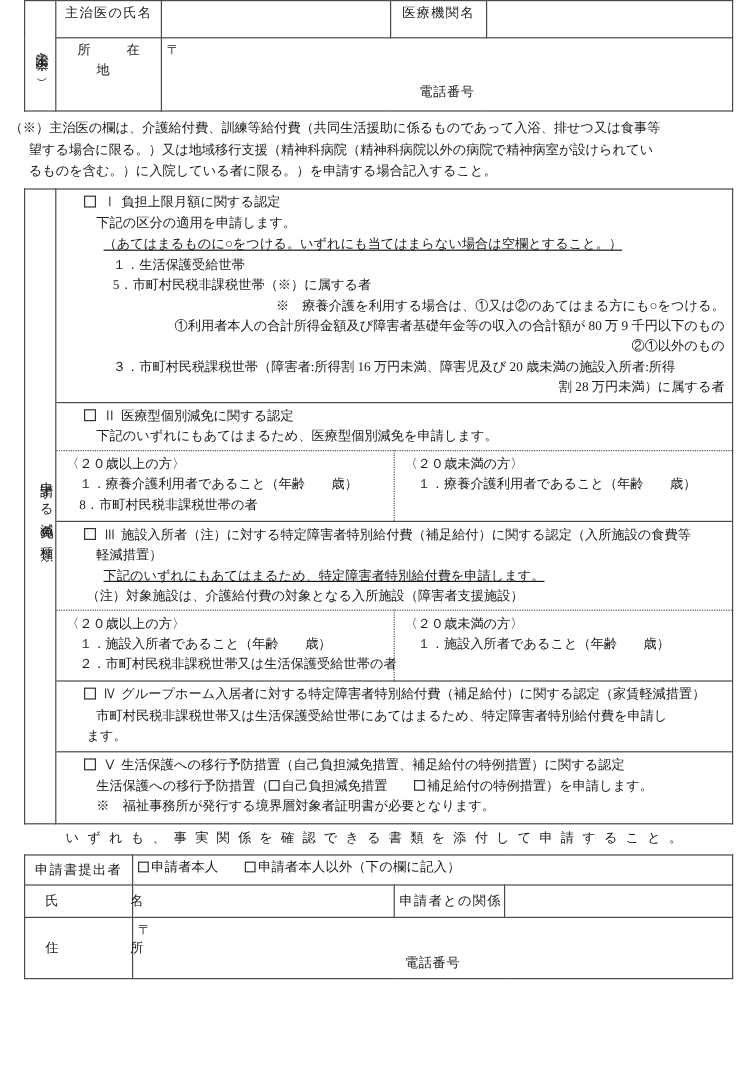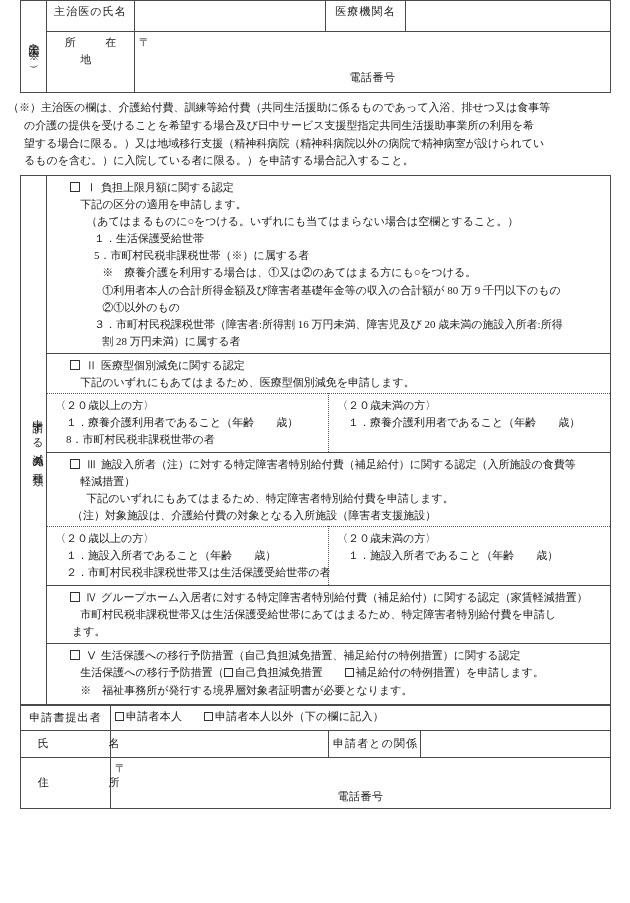--- a/index.html
+++ b/index.html
@@ -97,23 +97,23 @@
 
   .sect {
     border-bottom: 1px solid #4a4a4a;
     padding: 3px 6px 3px 8px;
   }
   .sect:last-child { border-bottom: none; }
 
   .ln { display: block; white-space: nowrap; }
   .i0 { padding-left: 15px; }
   .i1 { padding-left: 2.30em; }
-  .i2 { padding-left: 2.85em; }
+  .i2 { padding-left: 2.85em; text-decoration: underline; }
   .i3 { padding-left: 3.55em; }
-  .i4 { padding-left: 4.30em; }
+  .i4 { padding-left: 4.30em; text-align: right; }
   .i5 { padding-left: 1.55em; }
 
   .cb {
     display: inline-block;
     width: 8px;
     height: 8px;
     border: 1px solid #333;
     margin-right: 6px;
     vertical-align: -1px;
     background: #fff;
@@ -220,21 +220,20 @@
           <span class="postal">〒</span>
           <span></span>
           <span class="tel-line">電話番号</span>
         </td>
       </tr>
     </tbody>
   </table>
 
   <div class="note">
     <span class="note-line">（※）主治医の欄は、介護給付費、訓練等給付費（共同生活援助に係るものであって入浴、排せつ又は食事等</span>
-    <span class="note-line indent">の介護の提供を受けることを希望する場合及び日中サービス支援型指定共同生活援助事業所の利用を希</span>
     <span class="note-line indent">望する場合に限る。）又は地域移行支援（精神科病院（精神科病院以外の病院で精神病室が設けられてい</span>
     <span class="note-line indent">るものを含む。）に入院している者に限る。）を申請する場合記入すること。</span>
   </div>
 
   <table class="form" id="reduction-table">
     <colgroup>
       <col style="width:26px">
       <col style="width:564px">
     </colgroup>
     <tbody>
@@ -317,20 +316,21 @@
             <span class="ln i0"><span class="cb"></span><span class="rom">Ⅴ</span><span>生活保護への移行予防措置（自己負担減免措置、補足給付の特例措置）に関する認定</span></span>
             <span class="ln i1"><span>生活保護への移行予防措置（</span><span class="cb-sm"></span><span>自己負担減免措置</span><span class="chk-gap"></span><span class="cb-sm"></span><span>補足給付の特例措置</span><span>）を申請します。</span></span>
             <span class="ln i1">※　福祉事務所が発行する境界層対象者証明書が必要となります。</span>
           </div>
 
         </td>
       </tr>
     </tbody>
   </table>
 
+  <div class="attach-line">いずれも、事実関係を確認できる書類を添付して申請すること。</div>
 
   <table class="form" id="submitter-table">
     <colgroup>
       <col style="width:90px">
       <col style="width:218px">
       <col style="width:92px">
       <col style="width:190px">
     </colgroup>
     <tbody>
       <tr>

